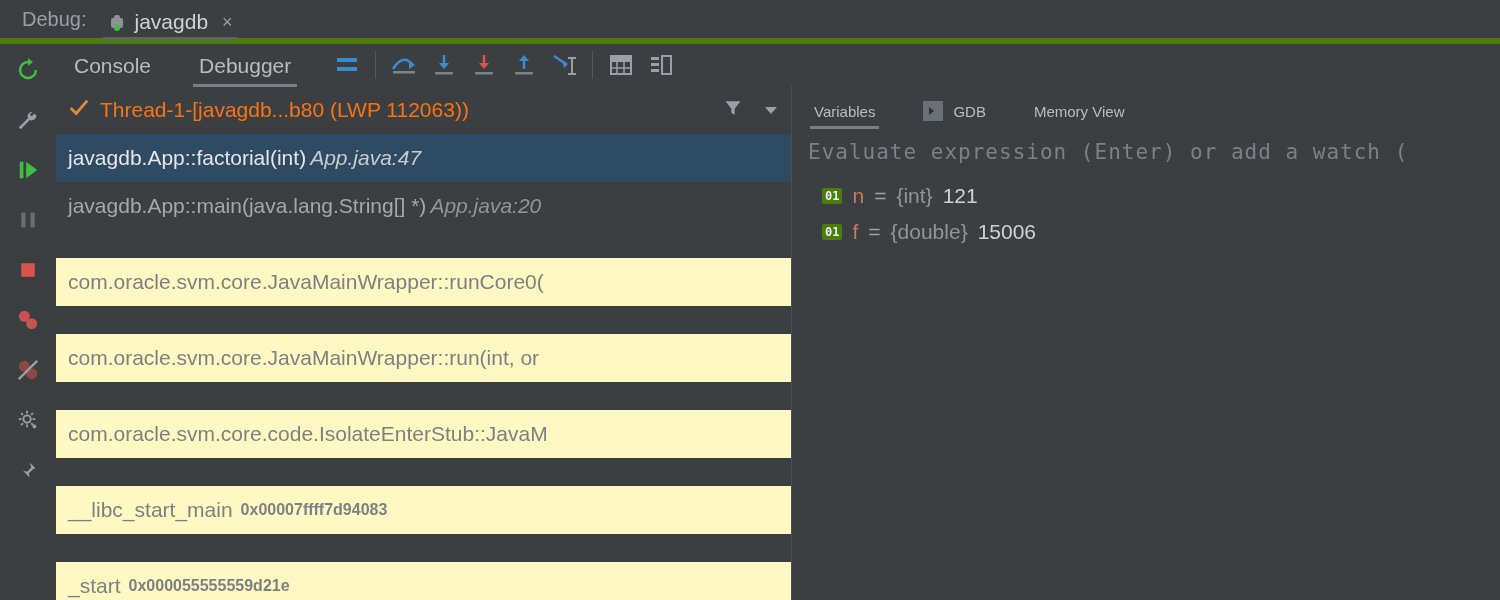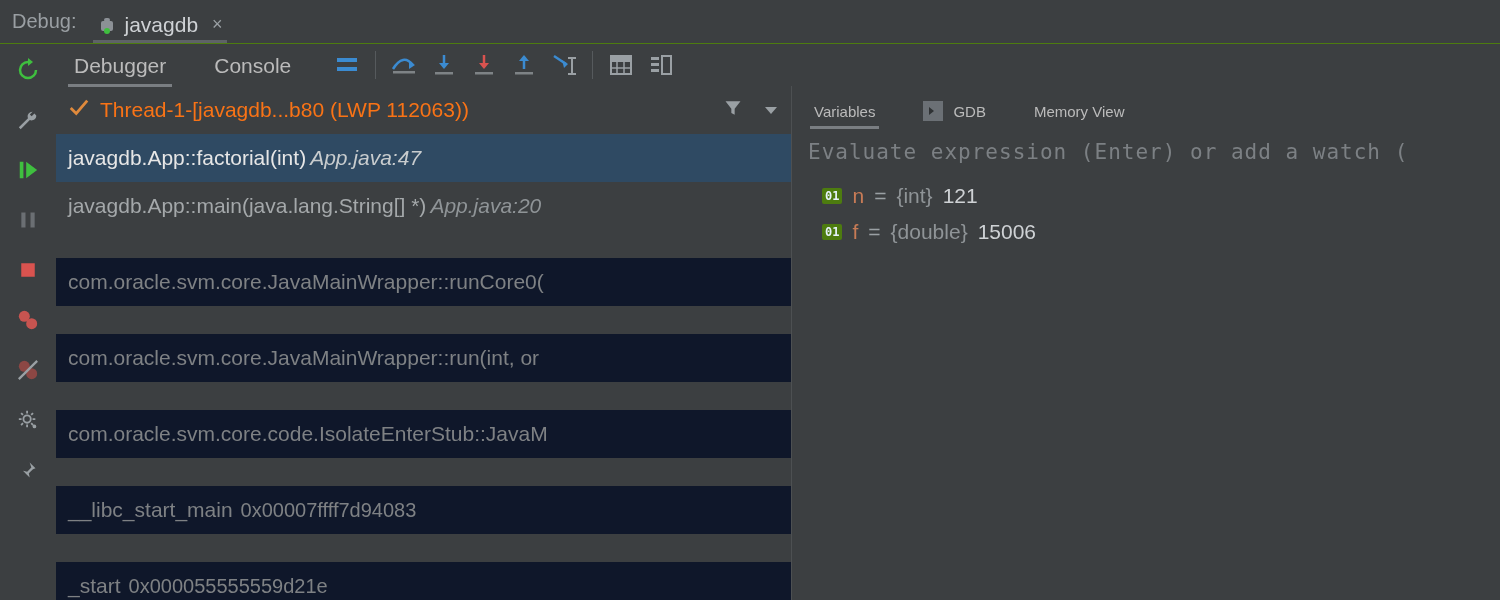--- a/index.html
+++ b/index.html
@@ -9,23 +9,23 @@
     color: #bbbbbb;
     width: 1500px;
     height: 600px;
     overflow: hidden;
     font-size: 19px;
   }
   .title-row {
     display: flex;
     align-items: center;
     height: 44px;
-    padding: 0 12px;
+    padding: 0 22px;
     gap: 16px;
-    border-bottom: 1px solid #4d7c0f;
+    border-bottom: 6px solid #4d7c0f;
   }
   .title-label { color: #9a9fa3; font-size: 20px; }
   .config-tab {
     display: flex; align-items: center; gap: 8px;
     color: #cfd2d5; font-size: 21px;
     padding: 6px 4px 0 4px;
     position: relative;
   }
   .config-tab::after {
     content: ""; position: absolute; left: 0; right: 0; bottom: -6px;
@@ -69,23 +69,23 @@
     display:flex; align-items:center; gap:10px;
     height:48px; padding:0 12px; font-size:21px; color:#f97316;
   }
   .check-icon { color:#e08a3c; }
   .thread-chev { margin-left:auto; display:flex; gap:20px; align-items:center; }
   .frame-list { flex:1; overflow:hidden; }
   .frame { height:48px; display:flex; align-items:center; padding:0 12px; font-size:21px; white-space:nowrap; overflow:hidden; }
   .frame.sel { background:#2f4a63; color:#e6e6e6; }
   .frame .loc { font-style:italic; color:#8f9497; margin-left:4px; }
   .frame.sel .loc { color:#c8ccce; }
-  .frame.dim { background:#0f172a; color:#7e8184;margin-top:28px; }
+  .frame.dim { background:#fef9c3; color:#7e8184;margin-top:28px; }
   .frame.dim2 { color:#a4a8aa; }
-  .frame .addr { color:#7e8184; margin-left:8px; font-size:20px;}
+  .frame .addr { color:#7e8184; margin-left:8px; font-size:16px;font-weight:bold;}
 
   .vars-pane { flex:1; display:flex; flex-direction:column; }
   .vars-tabs { display:flex; gap:40px; align-items:center; height:48px; padding-left:18px; font-size:15px;}
   .vars-tab { padding: 10px 4px 8px 4px; position:relative; color:#bbbbbb;}
   .vars-tab.active::after { content:""; position:absolute; left:0; right:0; bottom:-1px; height:3px; background:#7a7e82;}
   .gdb-tab { display:flex; align-items:center; gap:10px;}
   .gdb-icon { width:20px; height:20px; background:#6b7075; display:inline-flex; align-items:center; justify-content:center;}
   .gdb-icon svg { display:block;}
   .eval-row { height:44px; padding:6px 16px; color:#7c8084; font-family:"Menlo","Consolas",monospace; font-size:21px; letter-spacing:1px; white-space:nowrap; overflow:hidden;}
   .var-row { display:flex; align-items:center; gap:10px; padding:6px 30px; font-size:21px;}
@@ -166,22 +166,22 @@
     <div class="rail-btn">
         <svg width="20" height="20" viewBox="0 0 24 24">
           <path d="M14 3l7 7-3 1-5 5 1 5-4-4-6 6 6-6-4-4 5 1 5-5z" fill="#9aa0a4"></path>
         </svg>
       </div>
   </div>
 
   <div class="content">
     <div class="toolbar-row">
       <div class="subtabs">
+        <div class="subtab">Console</div>
         <div class="subtab active">Debugger</div>
-        <div class="subtab">Console</div>
       </div>
       <div class="tb-icon">
           <svg width="24" height="16" viewBox="0 0 24 16">
             <rect x="2" y="1" width="20" height="4" fill="#3b8bd1"></rect>
             <rect x="2" y="10" width="20" height="4" fill="#3b8bd1"></rect>
           </svg>
         </div>
       <div class="tb-sep"></div>
       <div class="tb-icon">
           <svg width="26" height="20" viewBox="0 0 26 20">

